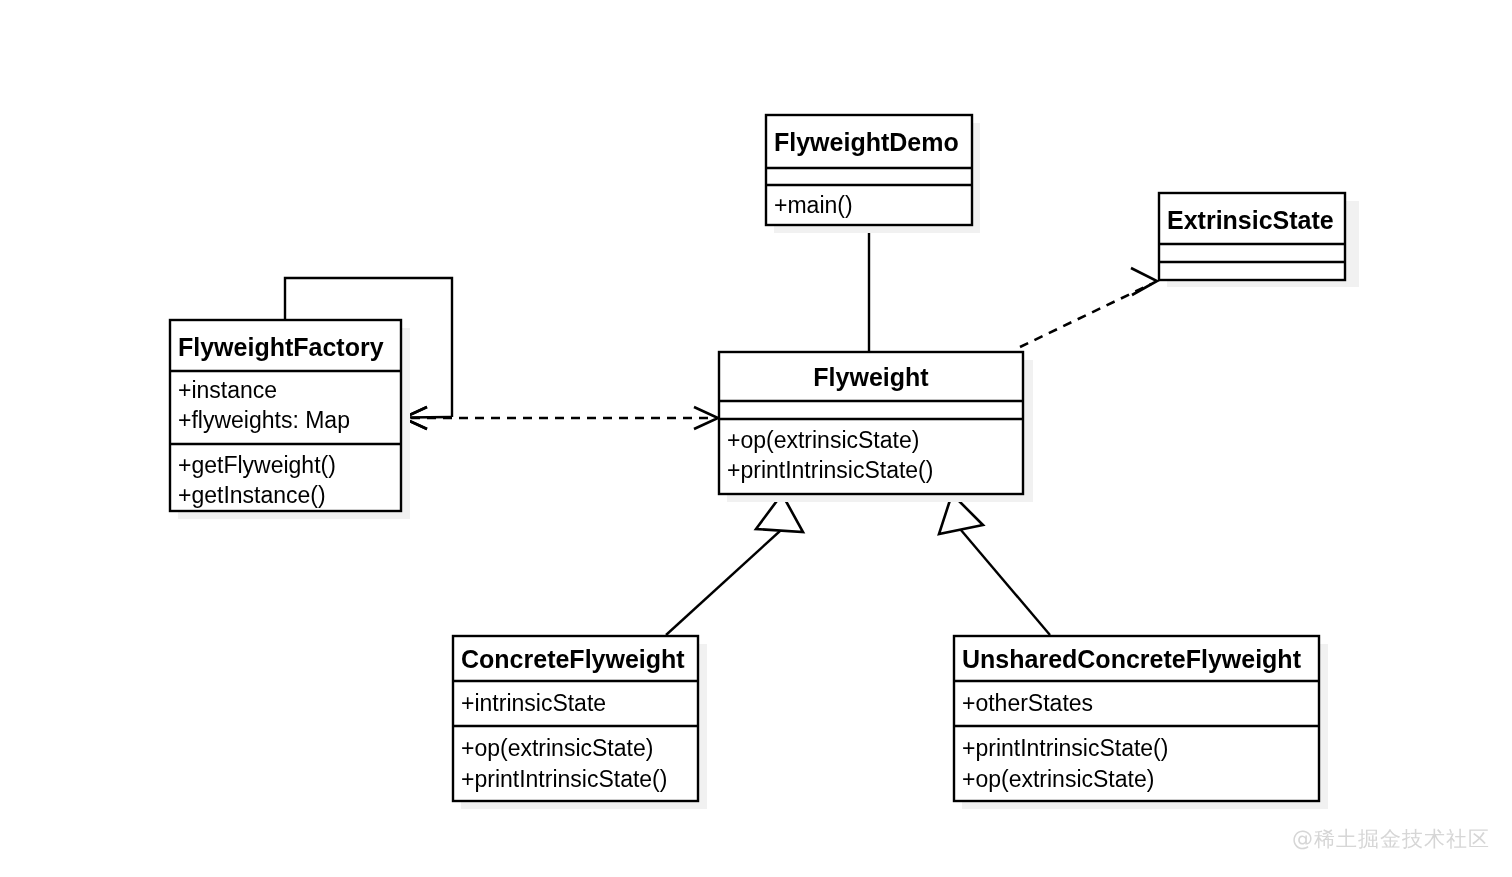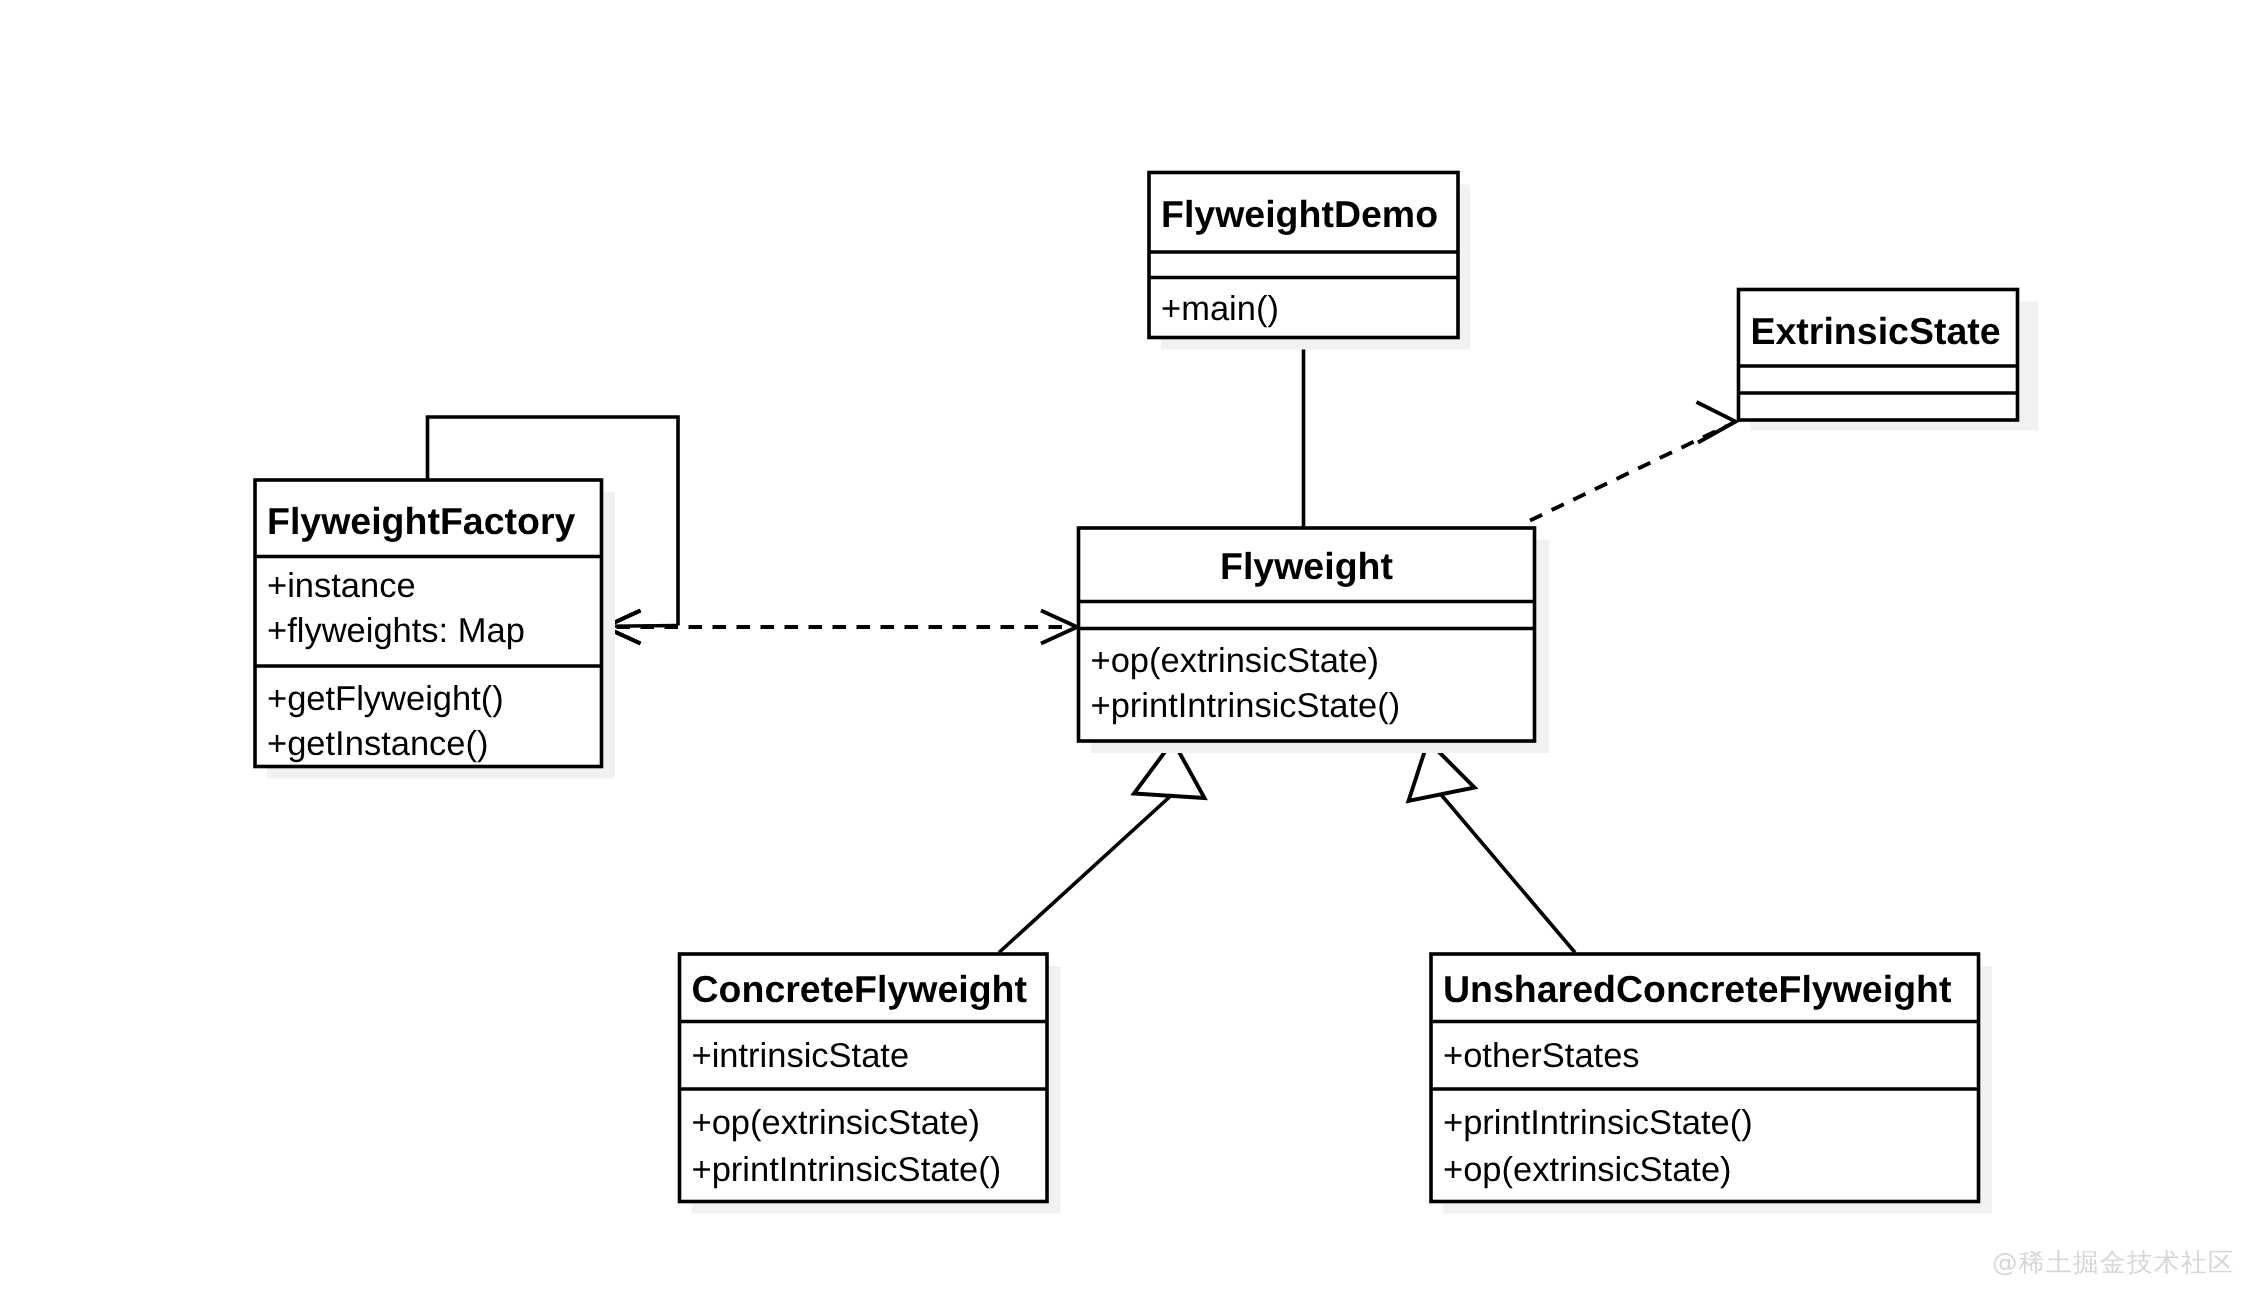--- a/index.html
+++ b/index.html
@@ -74,21 +74,21 @@
     fill: #ffffff;
     stroke: #000000;
     stroke-width: 2.6;
     stroke-linejoin: miter;
   }
   .watermark {
     position: absolute;
     right: 22px;
     bottom: 24px;
     font-family: "DejaVu Sans", sans-serif;
-    font-size: 17px;
+    font-size: 21px;
     color: #d6d6d6;
     letter-spacing: 1px;
     user-select: none;
     white-space: nowrap;
   }
 </style>
 </head>
 <body>
 
 <div id="diagram-canvas">

